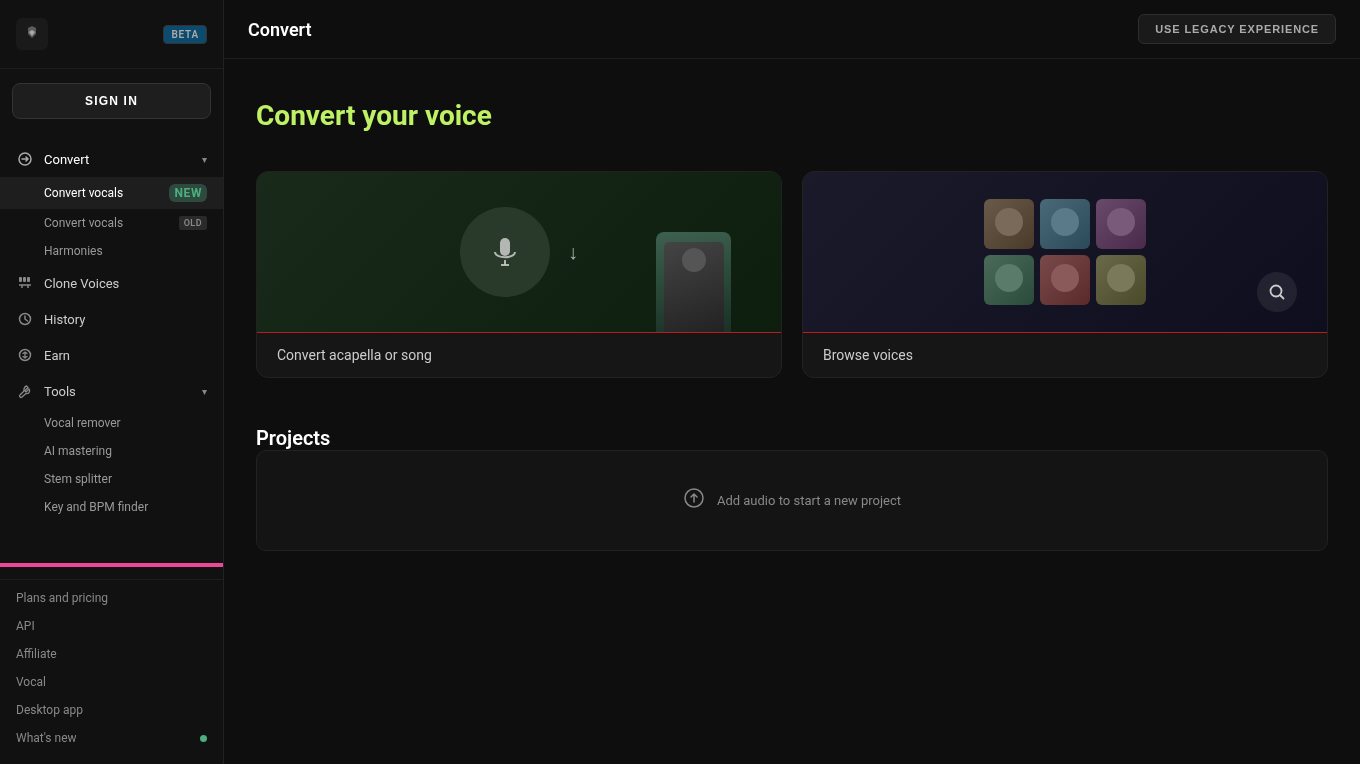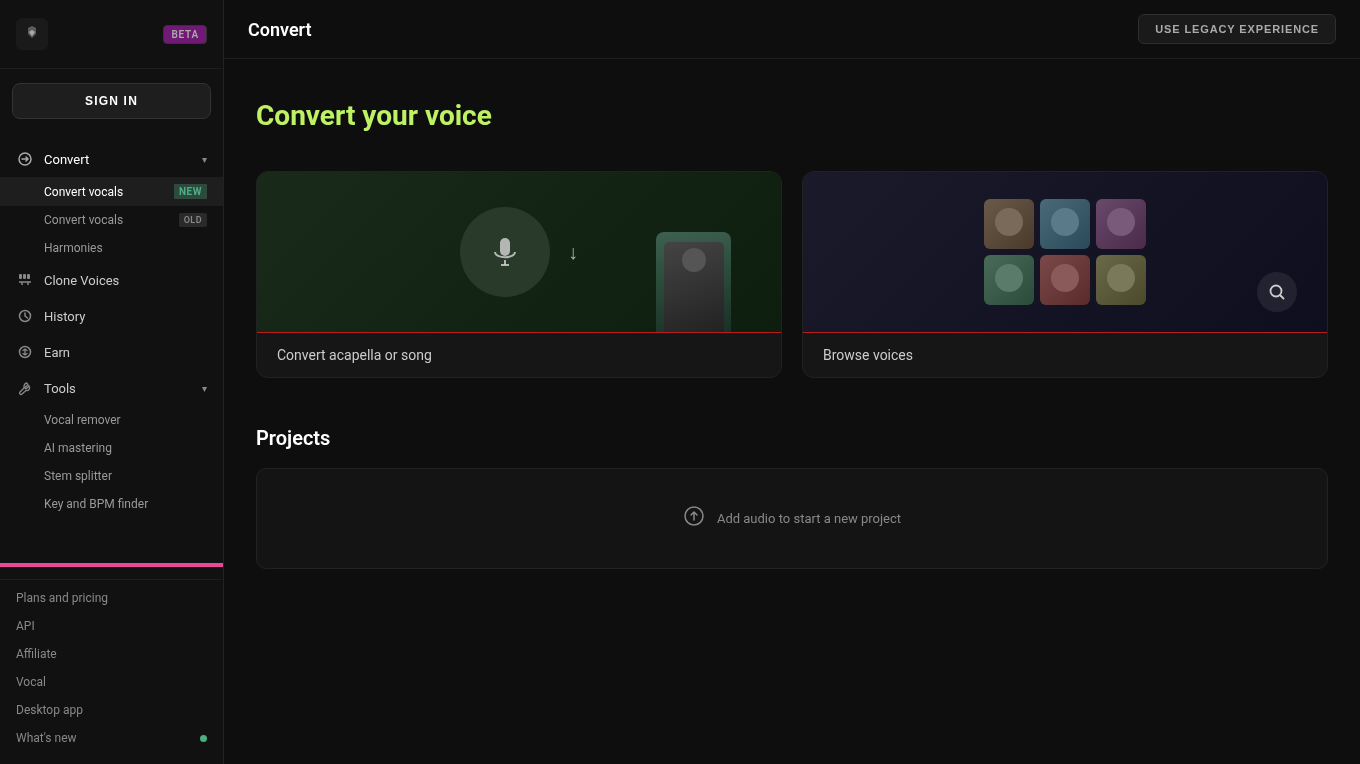--- a/index.html
+++ b/index.html
@@ -48,21 +48,21 @@
       width: 32px;
       height: 32px;
       background: #1a1a1a;
       border-radius: 6px;
       display: flex;
       align-items: center;
       justify-content: center;
     }
 
     .beta-badge {
-      background: #701a75;
+      background: #0c4a6e;
       color: #aaaaaa;
       font-size: 10px;
       font-weight: 600;
       letter-spacing: 0.08em;
       padding: 3px 7px;
       border-radius: 4px;
       border: 1px solid #333333;
     }
 
     .sign-in-btn {
@@ -130,25 +130,25 @@
     }
 
     .sub-item.active {
       background: #1e1e1e;
       color: #ffffff;
     }
 
     .badge-new {
       background: #2e4a3e;
       color: #4caf80;
-      font-size: 10px;
+      font-size: 12px;
       font-weight: 700;
       letter-spacing: 0.05em;
       padding: 2px 5px;
-      border-radius: 1px;
+      border-radius: 6px;
       text-transform: uppercase;
     }
 
     .badge-old {
       background: #2a2a2a;
       color: #888888;
       font-size: 9px;
       font-weight: 600;
       letter-spacing: 0.05em;
       padding: 2px 5px;
@@ -324,21 +324,20 @@
       font-size: 14px;
       color: #cccccc;
       border-top: 1px solid #b91c1c;
     }
 
     
     .projects-title {
       font-size: 20px;
       font-weight: 600;
       color: #ffffff;
-      margin-bottom: 18px;
     }
 
     .add-project-card {
       background: #141414;
       border: 1px solid #222222;
       border-radius: 10px;
       padding: 36px 20px;
       display: flex;
       align-items: center;
       justify-content: center;

